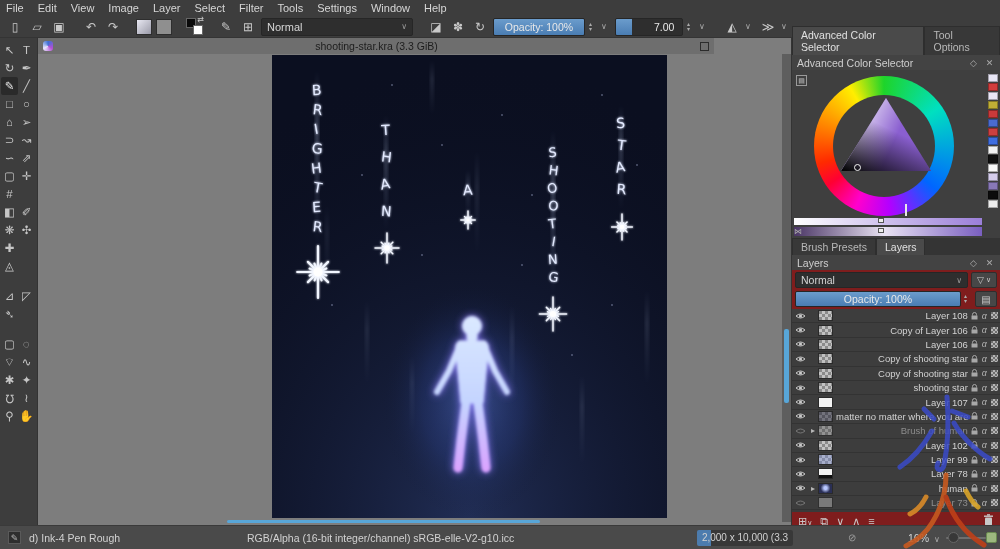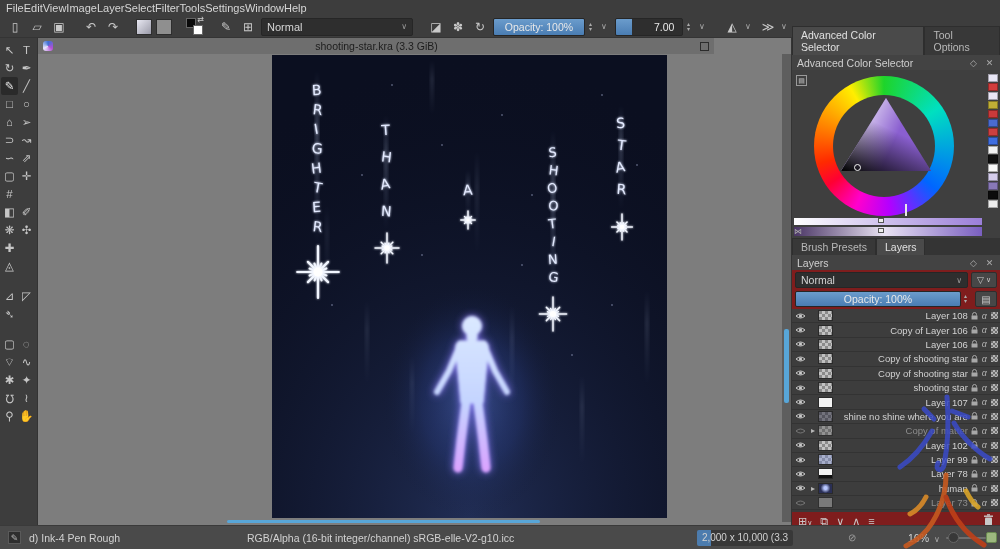--- a/index.html
+++ b/index.html
@@ -3,21 +3,21 @@
 <meta charset="utf-8">
 <style>
   * { margin:0; padding:0; box-sizing:border-box; }
   html,body { width:1000px; height:549px; overflow:hidden; background:#3d3d3d;
     font-family:"Liberation Sans", sans-serif; }
   .abs { position:absolute; }
   #app { position:relative; width:1000px; height:549px; background:#3d3d3d; color:#d4d4d4; }
 
   
   #menubar { left:0; top:0; width:1000px; height:16px; background:#3d3d3d;
-    display:flex; align-items:center; padding-left:6px; font-size:11px; color:#d6d6d6; }
+    display:flex; align-items:center; padding-left:6px; gap:14px; font-size:11px; color:#d6d6d6; }
   .menu-item { cursor:default; }
 
   
   #toolbar { left:0; top:16px; width:1000px; height:22px; background:#3d3d3d;
     border-bottom:1px solid #343434; display:flex; align-items:center; padding-left:6px; gap:4px;
     font-size:11px; }
   .tbtn { width:18px; height:18px; display:flex; align-items:center; justify-content:center;
     color:#c9c9c9; font-size:12px; border-radius:2px; }
   .tsep { width:6px; }
   .swatch { width:16px; height:16px; border:1px solid #2e2e2e; }
@@ -657,39 +657,39 @@
         </div>
         <div class="layer-row">
           <span class="eye">
             <svg width="11" height="8">
               <path d="M1,4 Q5.5,0 10,4 Q5.5,8 1,4 Z" fill="none" stroke="#c9c9c9"></path>
               <circle cx="5.5" cy="4" r="1.6" fill="#c9c9c9"></circle>
             </svg>
           </span>
           <span class="grp"></span>
           <span class="thumb checker-dark"></span>
-          <span class="lname">shine no shine where you are</span>
+          <span class="lname">matter no matter where you are</span>
           <span class="rico">
             <span><svg width="7" height="8">
                 <rect x="0.5" y="3.5" width="6" height="4" fill="#a8a8a8"></rect>
                 <path d="M1.5,3.5 V2.5 a2,2 0 0 1 4,0 V3.5" fill="none" stroke="#a8a8a8"></path>
               </svg></span>
             <span class="alpha-g">α</span>
             <span class="chk-ico"></span>
           </span>
         </div>
         <div class="layer-row dim">
           <span class="eye">
             <svg width="11" height="8">
               <path d="M1,4 Q5.5,0 10,4 Q5.5,8 1,4 Z" fill="none" stroke="#777"></path>
             </svg>
           </span>
           <span class="grp">▸</span>
           <span class="thumb checker"></span>
-          <span class="lname">Copy of matter</span>
+          <span class="lname">Brush of human</span>
           <span class="rico">
             <span><svg width="7" height="8">
                 <rect x="0.5" y="3.5" width="6" height="4" fill="#a8a8a8"></rect>
                 <path d="M1.5,3.5 V2.5 a2,2 0 0 1 4,0 V3.5" fill="none" stroke="#a8a8a8"></path>
               </svg></span>
             <span class="alpha-g">α</span>
             <span class="chk-ico"></span>
           </span>
         </div>
         <div class="layer-row">

